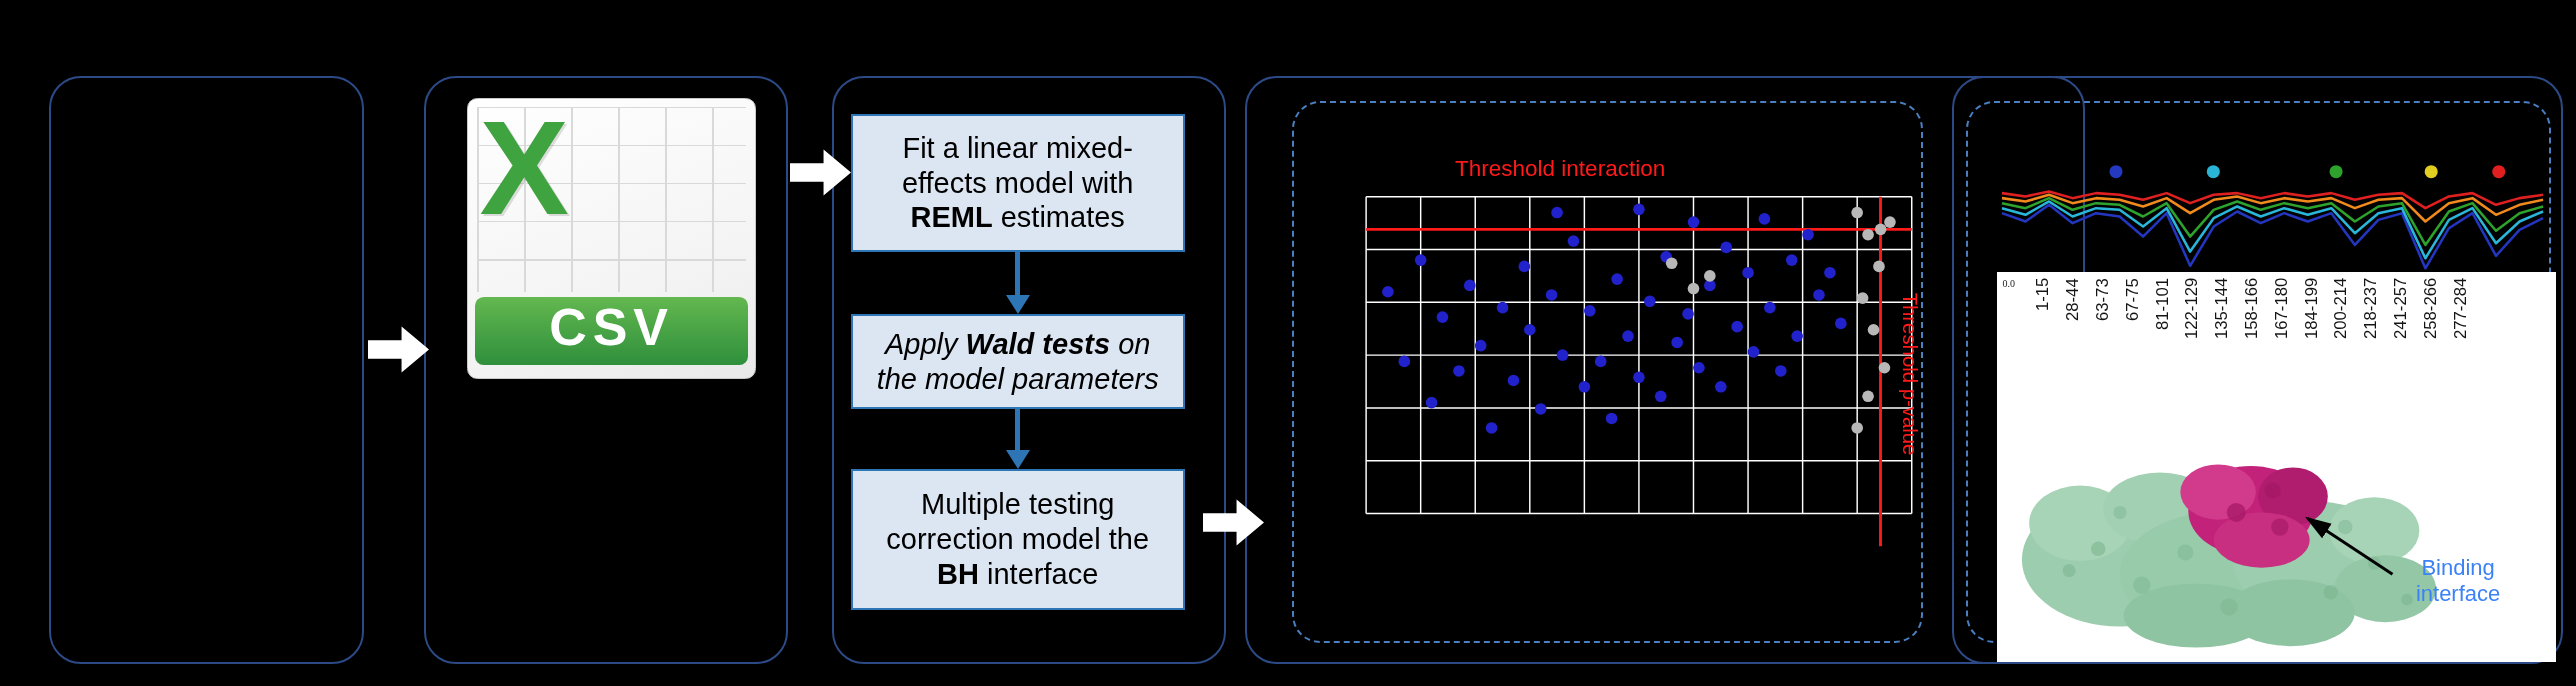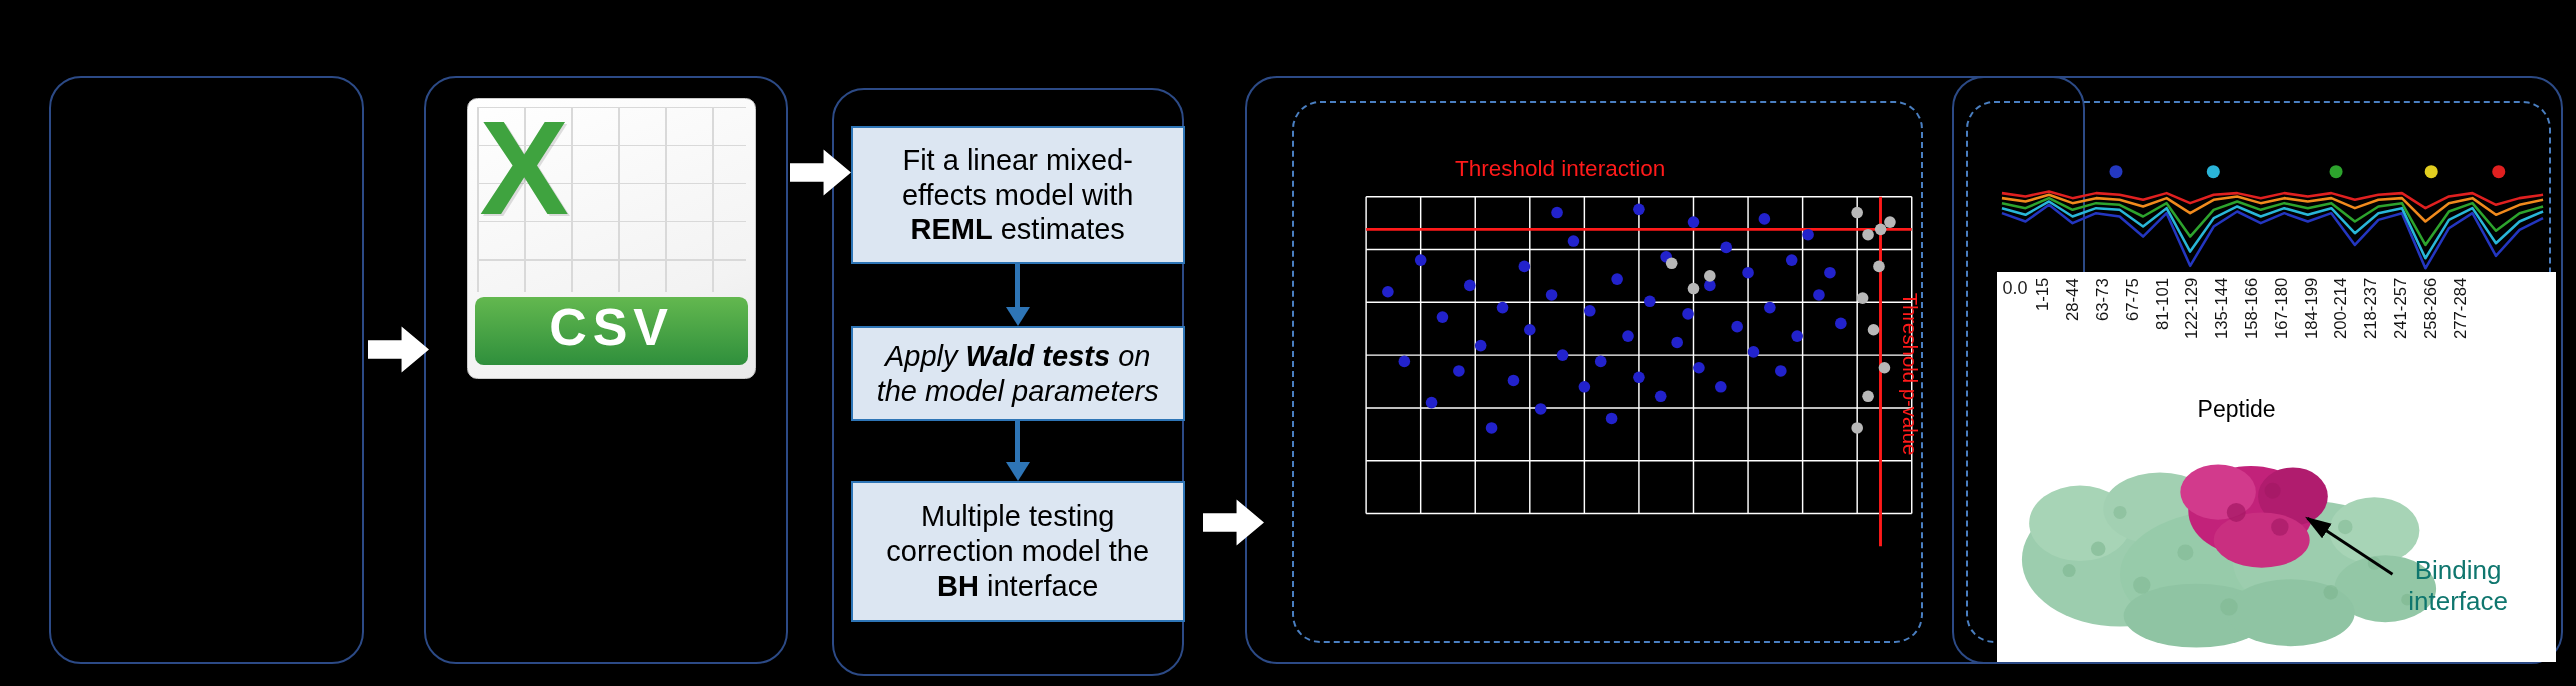--- a/index.html
+++ b/index.html
@@ -74,32 +74,32 @@
     border-top: 19px solid var(--flow-arrow);
   }
 
   
   .red-line { stroke: var(--threshold-red); stroke-width: 4; fill: none; }
   .red-label { fill: var(--threshold-red); font-family: "Liberation Sans", sans-serif; font-size: 31px; }
   .red-label.side { font-size: 28px; }
 
   
   .white-box { position: absolute; left: 29px; top: 169px; width: 559px; height: 390px; background: #fff; z-index: 4; }
-  .ytick { position: absolute; left: 5.8px; top: 5.8px; font-size: 18px; color: #222; }
+  .ytick { position: absolute; left: 5.8px; top: 5.8px; font-size: 10px; color: #222; font-family: Liberation Serif, serif; }
   .ptick-axis { position: absolute; left: 0; top: 4.4px; width: 509px; height: 118px; }
   .ptick {
     position: absolute; top: 1.5px; height: 112px; width: 22px;
     writing-mode: vertical-rl; transform: rotate(180deg); text-align: end;
     font-size: 16.7px; color: #141414; white-space: nowrap;
   }
   .peptide-label { position: absolute; left: 0; top: 124px; width: 480px; text-align: center; font-size: 23px; color: #000; }
   .protein-svg { position: absolute; left: 14.5px; top: 153px; }
   .binding-label {
     position: absolute; left: 389px; top: 283px; width: 145px;
-    font-size: 26px; line-height: 1.18; color: #0f766e; text-align: center;
+    font-size: 22px; line-height: 1.18; color: #3b82f6; text-align: center;
   }
 </style>
 </head>
 <body>
 
 <div class="page">
 
   <div class="panel" style="left:49px; top:76px; width:315px; height:588px;"></div>
 
   <div class="panel" style="left:424px; top:76px; width:364px; height:588px;">
@@ -107,21 +107,21 @@
       <div class="csv-sheet">
         <div class="csv-grid"></div>
         <div class="csv-x">X</div>
         <div class="csv-banner">
           <span>CSV</span>
         </div>
       </div>
     </div>
   </div>
 
-  <div class="panel" style="left:832px; top:88px; width:352px; height:588px;padding-left:28px;">
+  <div class="panel" style="left:832px; top:76px; width:394px; height:588px;padding-left:28px;">
 
     <div class="step-box" style="left:16.7px; top:36px; width:334px; height:138px;">
       <div><span>Fit a linear mixed-effects model with </span><b>REML</b><span> estimates</span></div>
     </div>
 
     <div class="varrow" style="left:169px; top:174px;">
       <div class="stem" style="height:43px;"></div>
       <div class="head"></div>
     </div>
 
@@ -259,21 +259,20 @@
             <div class="ptick" style="left: 215px;">135-144</div>
             <div class="ptick" style="left: 245px;">158-166</div>
             <div class="ptick" style="left: 275px;">167-180</div>
             <div class="ptick" style="left: 305px;">184-199</div>
             <div class="ptick" style="left: 334px;">200-214</div>
             <div class="ptick" style="left: 364px;">218-237</div>
             <div class="ptick" style="left: 394px;">241-257</div>
             <div class="ptick" style="left: 424px;">258-266</div>
             <div class="ptick" style="left: 454px;">277-284</div>
           </div>
-        <div class="peptide-label">Peptide</div>
 
         <svg class="protein-svg" width="436" height="233" viewBox="0 0 600 320">
           <g>
             <ellipse cx="150" cy="185" rx="135" ry="92" fill="#9ccdae"></ellipse>
             <ellipse cx="95" cy="135" rx="70" ry="52" fill="#a7d4b6"></ellipse>
             <ellipse cx="205" cy="115" rx="78" ry="50" fill="#a2d0b2"></ellipse>
             <ellipse cx="300" cy="205" rx="150" ry="88" fill="#97cbaa"></ellipse>
             <ellipse cx="255" cy="262" rx="100" ry="44" fill="#8fc4a3"></ellipse>
             <ellipse cx="420" cy="185" rx="115" ry="80" fill="#9ccdae"></ellipse>
             <ellipse cx="500" cy="145" rx="62" ry="46" fill="#a7d4b6"></ellipse>

